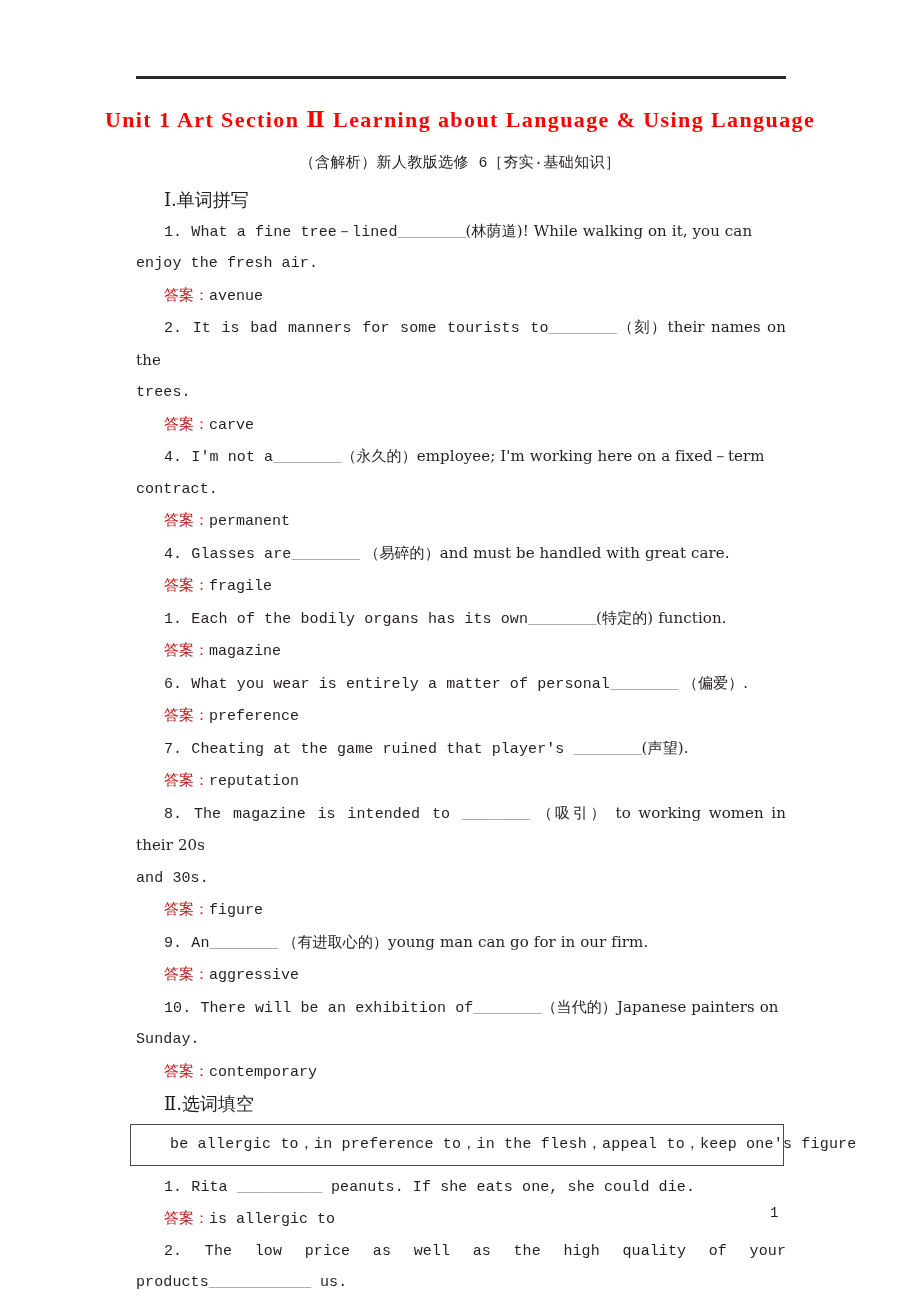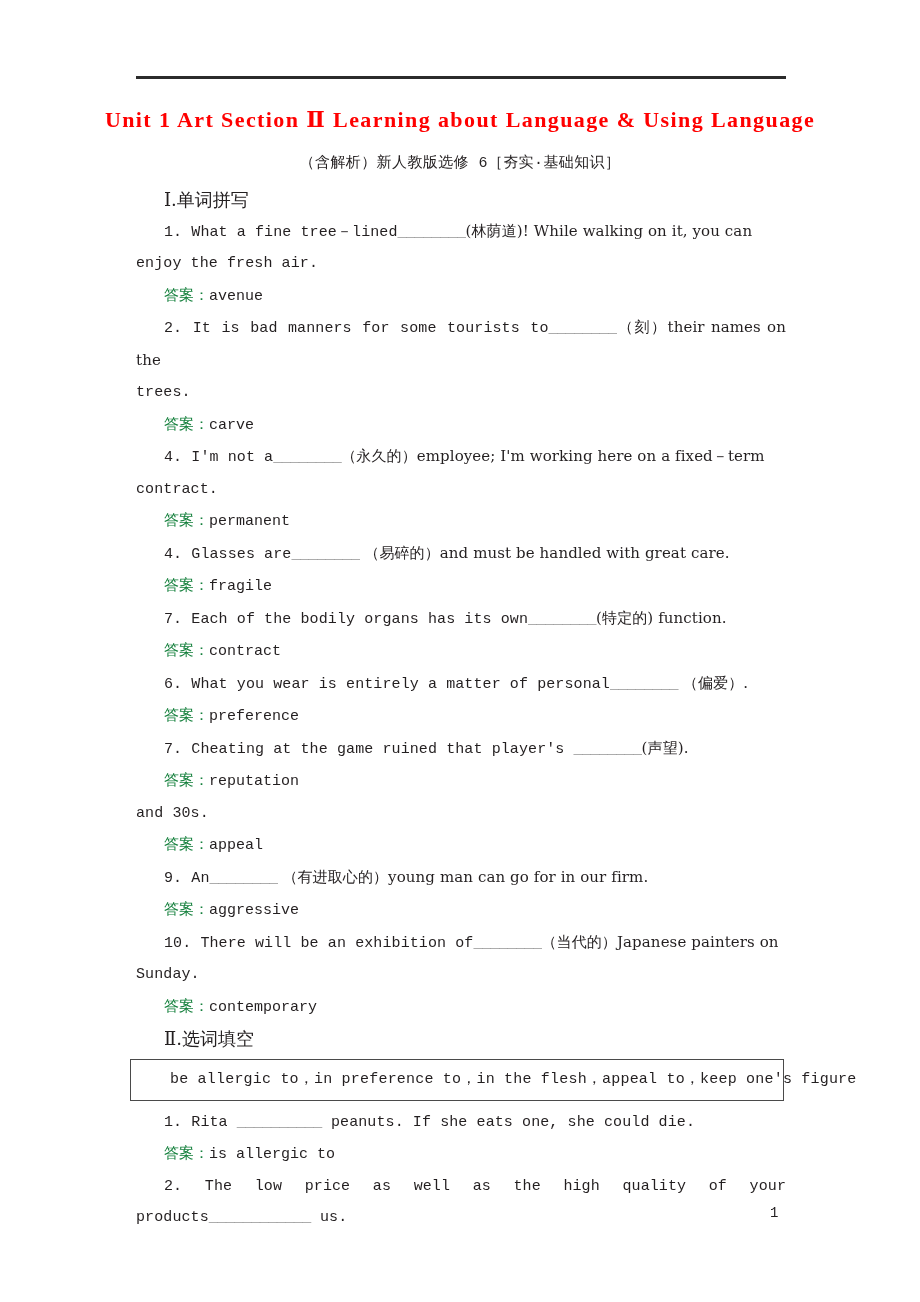--- a/index.html
+++ b/index.html
@@ -99,21 +99,21 @@
   }
 
   .ans {
     font-size: 15px;
     line-height: 31.5px;
     margin: 0 0 0 28px;
     color: #231f20;
     white-space: pre;
   }
   .ans .lbl {
-    color: #15803d;
+    color: #b91c1c;
     font-family: "DejaVu Serif", "Liberation Serif", serif;
   }
 
   
   .bank-wrap {
     position: relative;
     height: 46px;
     margin: 4px 0 2px 0;
     text-decoration: underline;
   }
@@ -169,31 +169,32 @@
     <p class="q" style="text-indent:0"><span>trees.</span></p>
     <p class="ans"><span class="lbl">答案：</span><span>carve</span></p>
 
     <p class="q stretch"><span>4. I'm not a</span><span class="blank">________</span><span class="cn">（永久的）employee;  I'm working here on a fixed－term</span></p>
     <p class="q" style="text-indent:0"><span>contract.</span></p>
     <p class="ans"><span class="lbl">答案：</span><span>permanent</span></p>
 
     <p class="q"><span>4. Glasses are</span><span class="blank">________</span><span class="cn">  （易碎的）and must be handled with great care.</span></p>
     <p class="ans"><span class="lbl">答案：</span><span>fragile</span></p>
 
-    <p class="q"><span>7. Each of the bodily organs has its own</span><span class="blank">________</span><span class="cn">(特定的)  function.</span></p>
-    <p class="ans"><span class="lbl">答案：</span><span>contract</span></p>
+    <p class="q"><span>1. Each of the bodily organs has its own</span><span class="blank">________</span><span class="cn">(特定的)  function.</span></p>
+    <p class="ans"><span class="lbl">答案：</span><span>magazine</span></p>
 
     <p class="q"><span>6. What you wear is entirely a matter of personal</span><span class="blank">________</span><span class="cn"> （偏爱）.</span></p>
     <p class="ans"><span class="lbl">答案：</span><span>preference</span></p>
 
     <p class="q"><span>7. Cheating at the game ruined that player's </span><span class="blank">________</span><span class="cn">(声望).</span></p>
     <p class="ans"><span class="lbl">答案：</span><span>reputation</span></p>
 
+    <p class="q stretch"><span>8. The magazine is intended to </span><span class="blank">________</span><span class="cn"> （吸引） to  working women in their 20s</span></p>
     <p class="q" style="text-indent:0"><span>and 30s.</span></p>
-    <p class="ans"><span class="lbl">答案：</span><span>appeal</span></p>
+    <p class="ans"><span class="lbl">答案：</span><span>figure</span></p>
 
     <p class="q"><span>9. An</span><span class="blank">________</span><span class="cn">  （有进取心的）young man can go for in our firm.</span></p>
     <p class="ans"><span class="lbl">答案：</span><span>aggressive</span></p>
 
     <p class="q stretch"><span>10. There will be an exhibition of</span><span class="blank">________</span><span class="cn">（当代的）Japanese painters on</span></p>
     <p class="q" style="text-indent:0"><span>Sunday.</span></p>
     <p class="ans"><span class="lbl">答案：</span><span>contemporary</span></p>
 
     <div class="sec-head">Ⅱ.选词填空</div>
 

